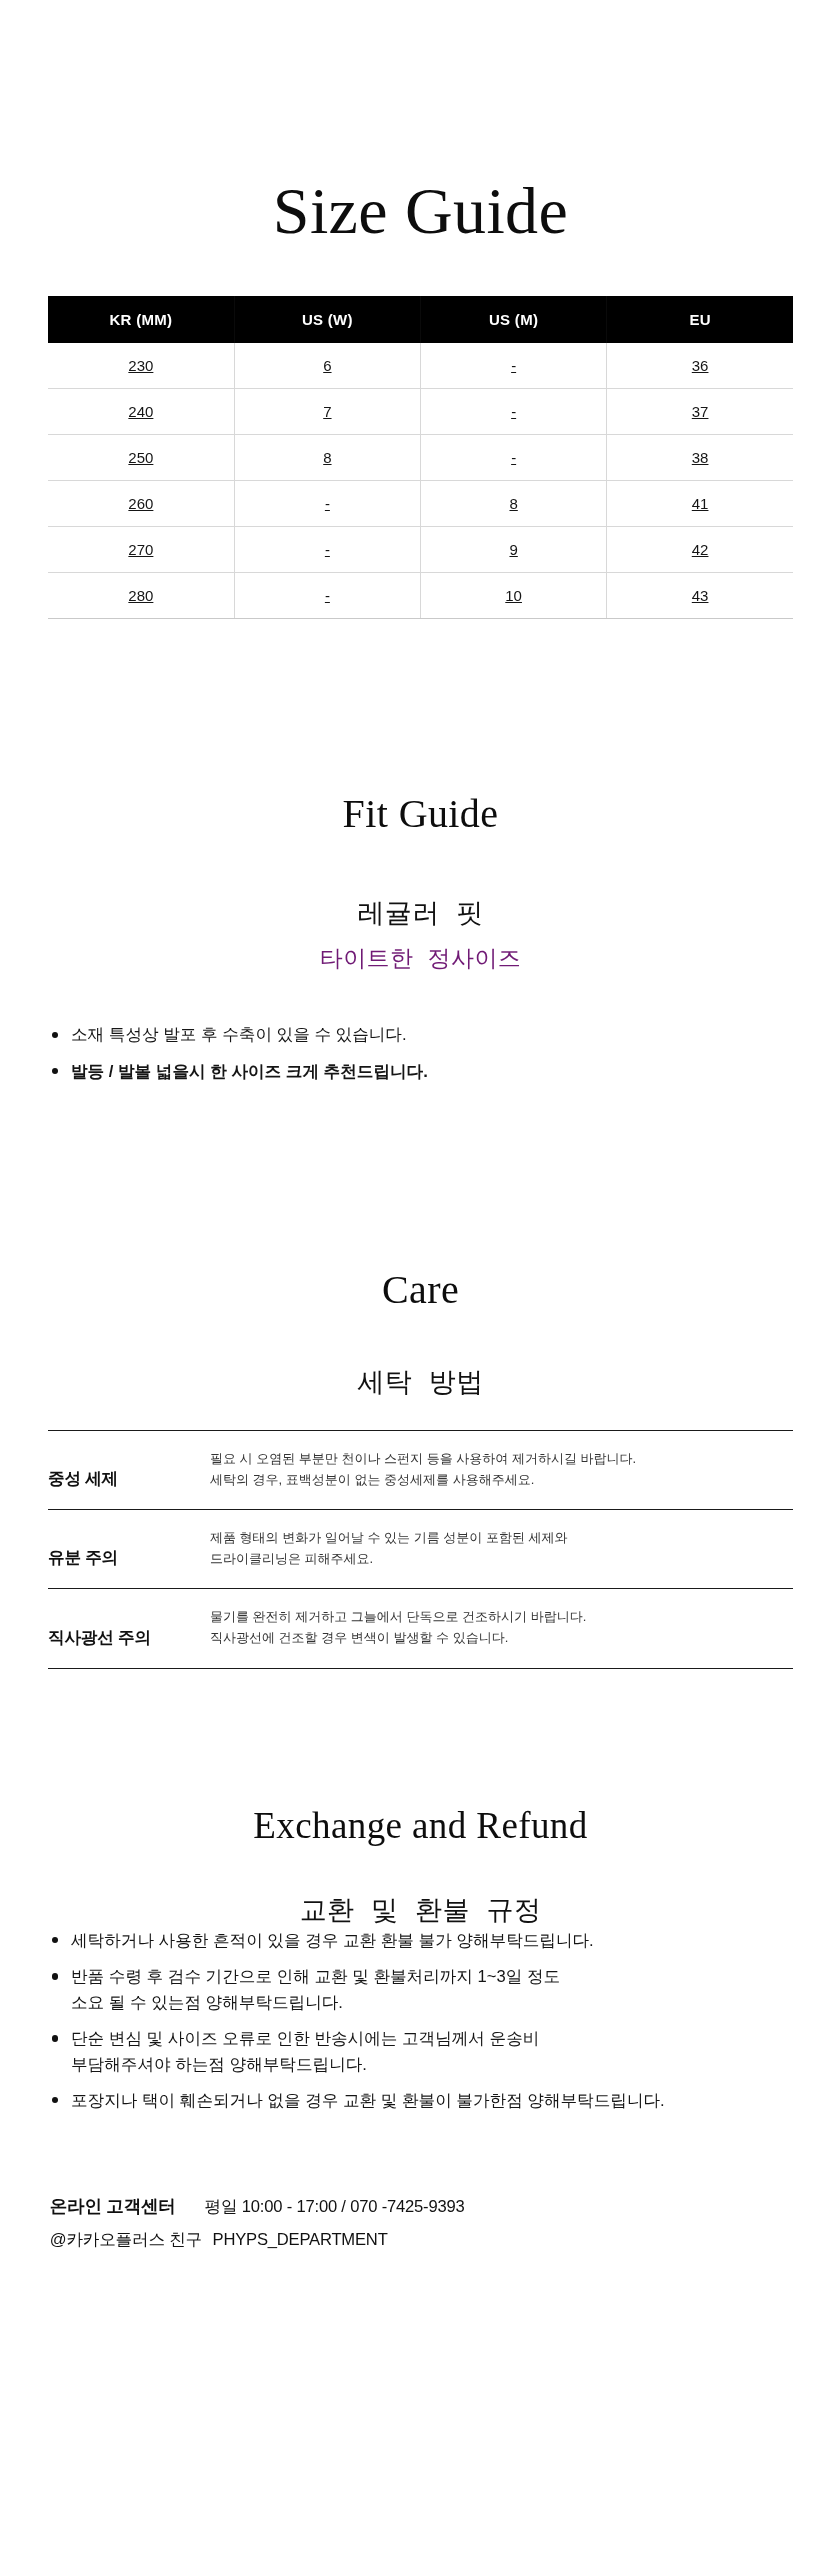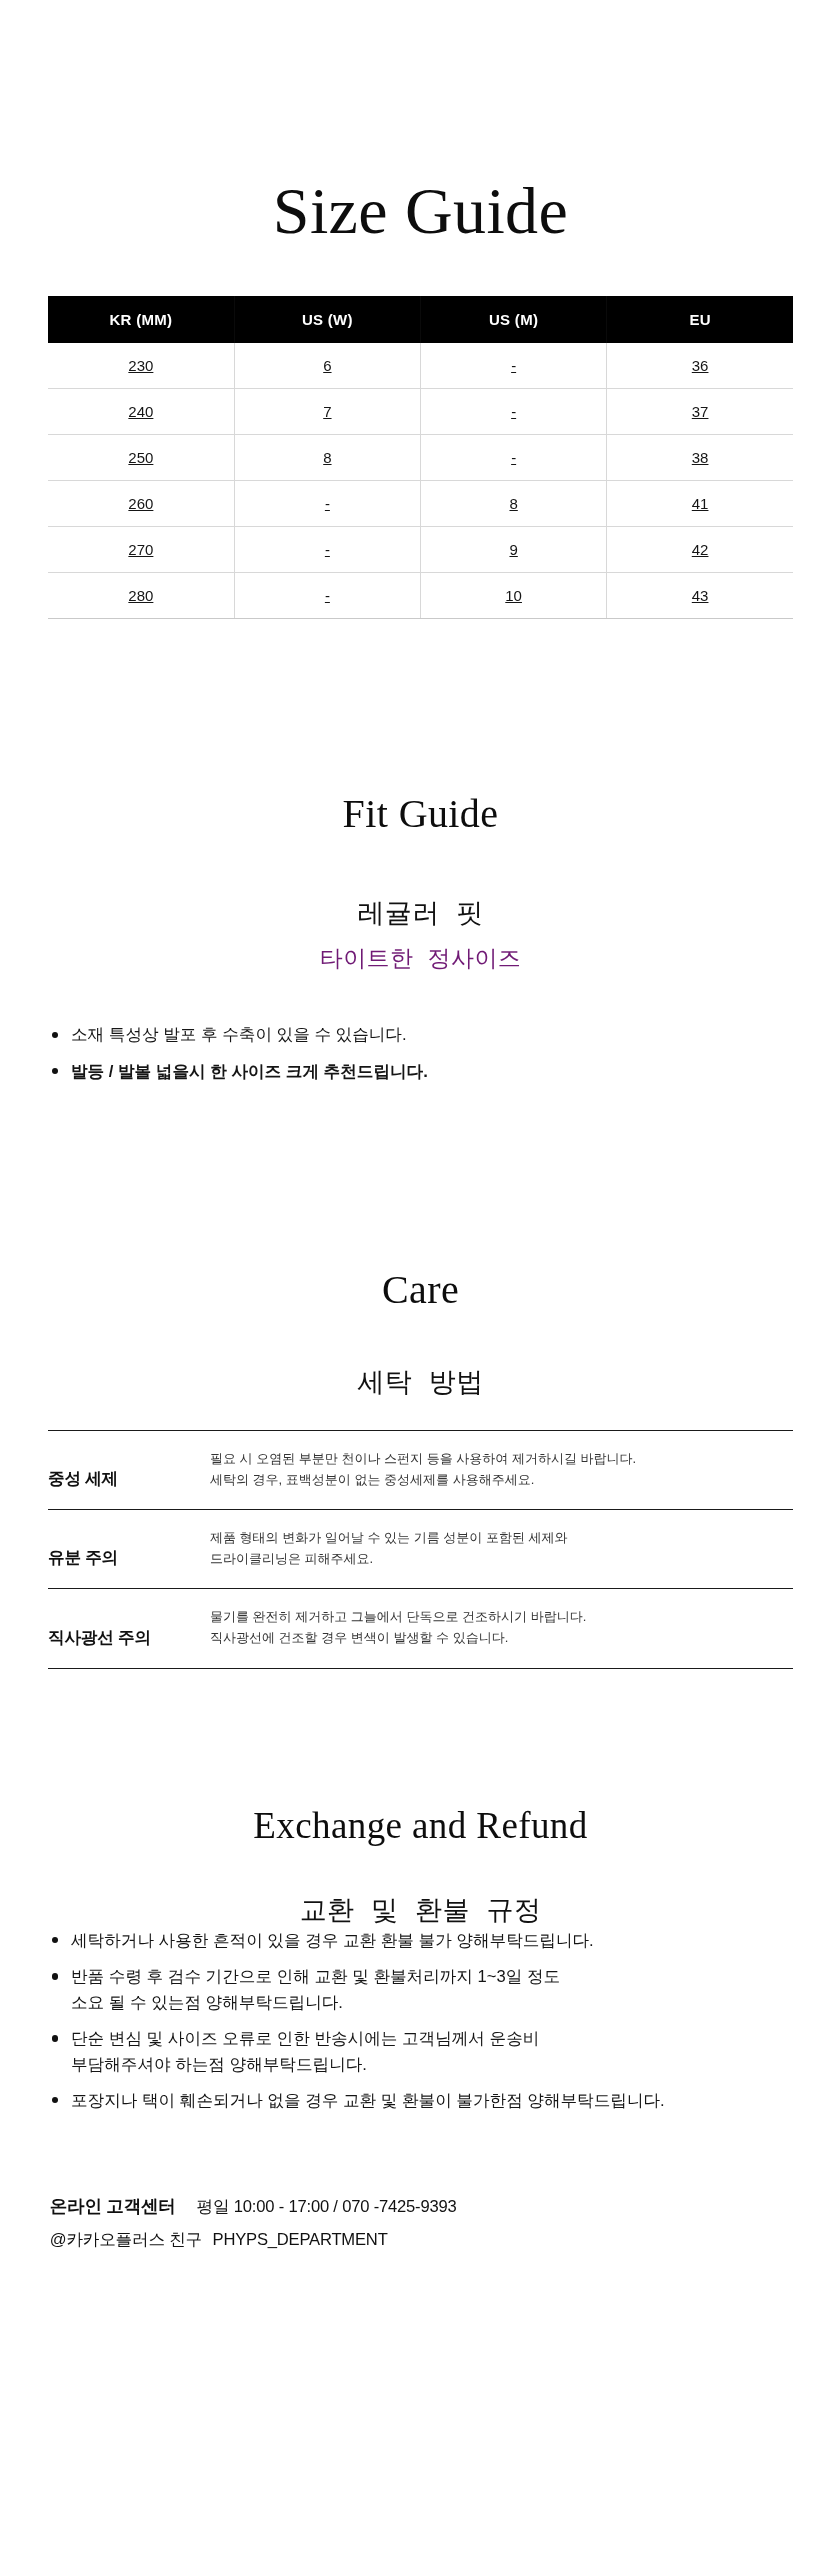--- a/index.html
+++ b/index.html
@@ -182,21 +182,21 @@
   }
   .footer-row {
     display: flex;
     align-items: baseline;
     margin-bottom: 11.4px;
   }
   .footer-strong {
     font-size: 17.5px;
     font-weight: 700;
     color: #0f0f0f;
-    margin-right: 21px;
+    margin-right: 29px;
     letter-spacing: -0.2px;
   }
   .footer-text {
     font-size: 16.6px;
     color: #111;
     letter-spacing: -0.2px;
   }
   .footer-bottom-space { height: 105px; }
 </style>
 </head>

